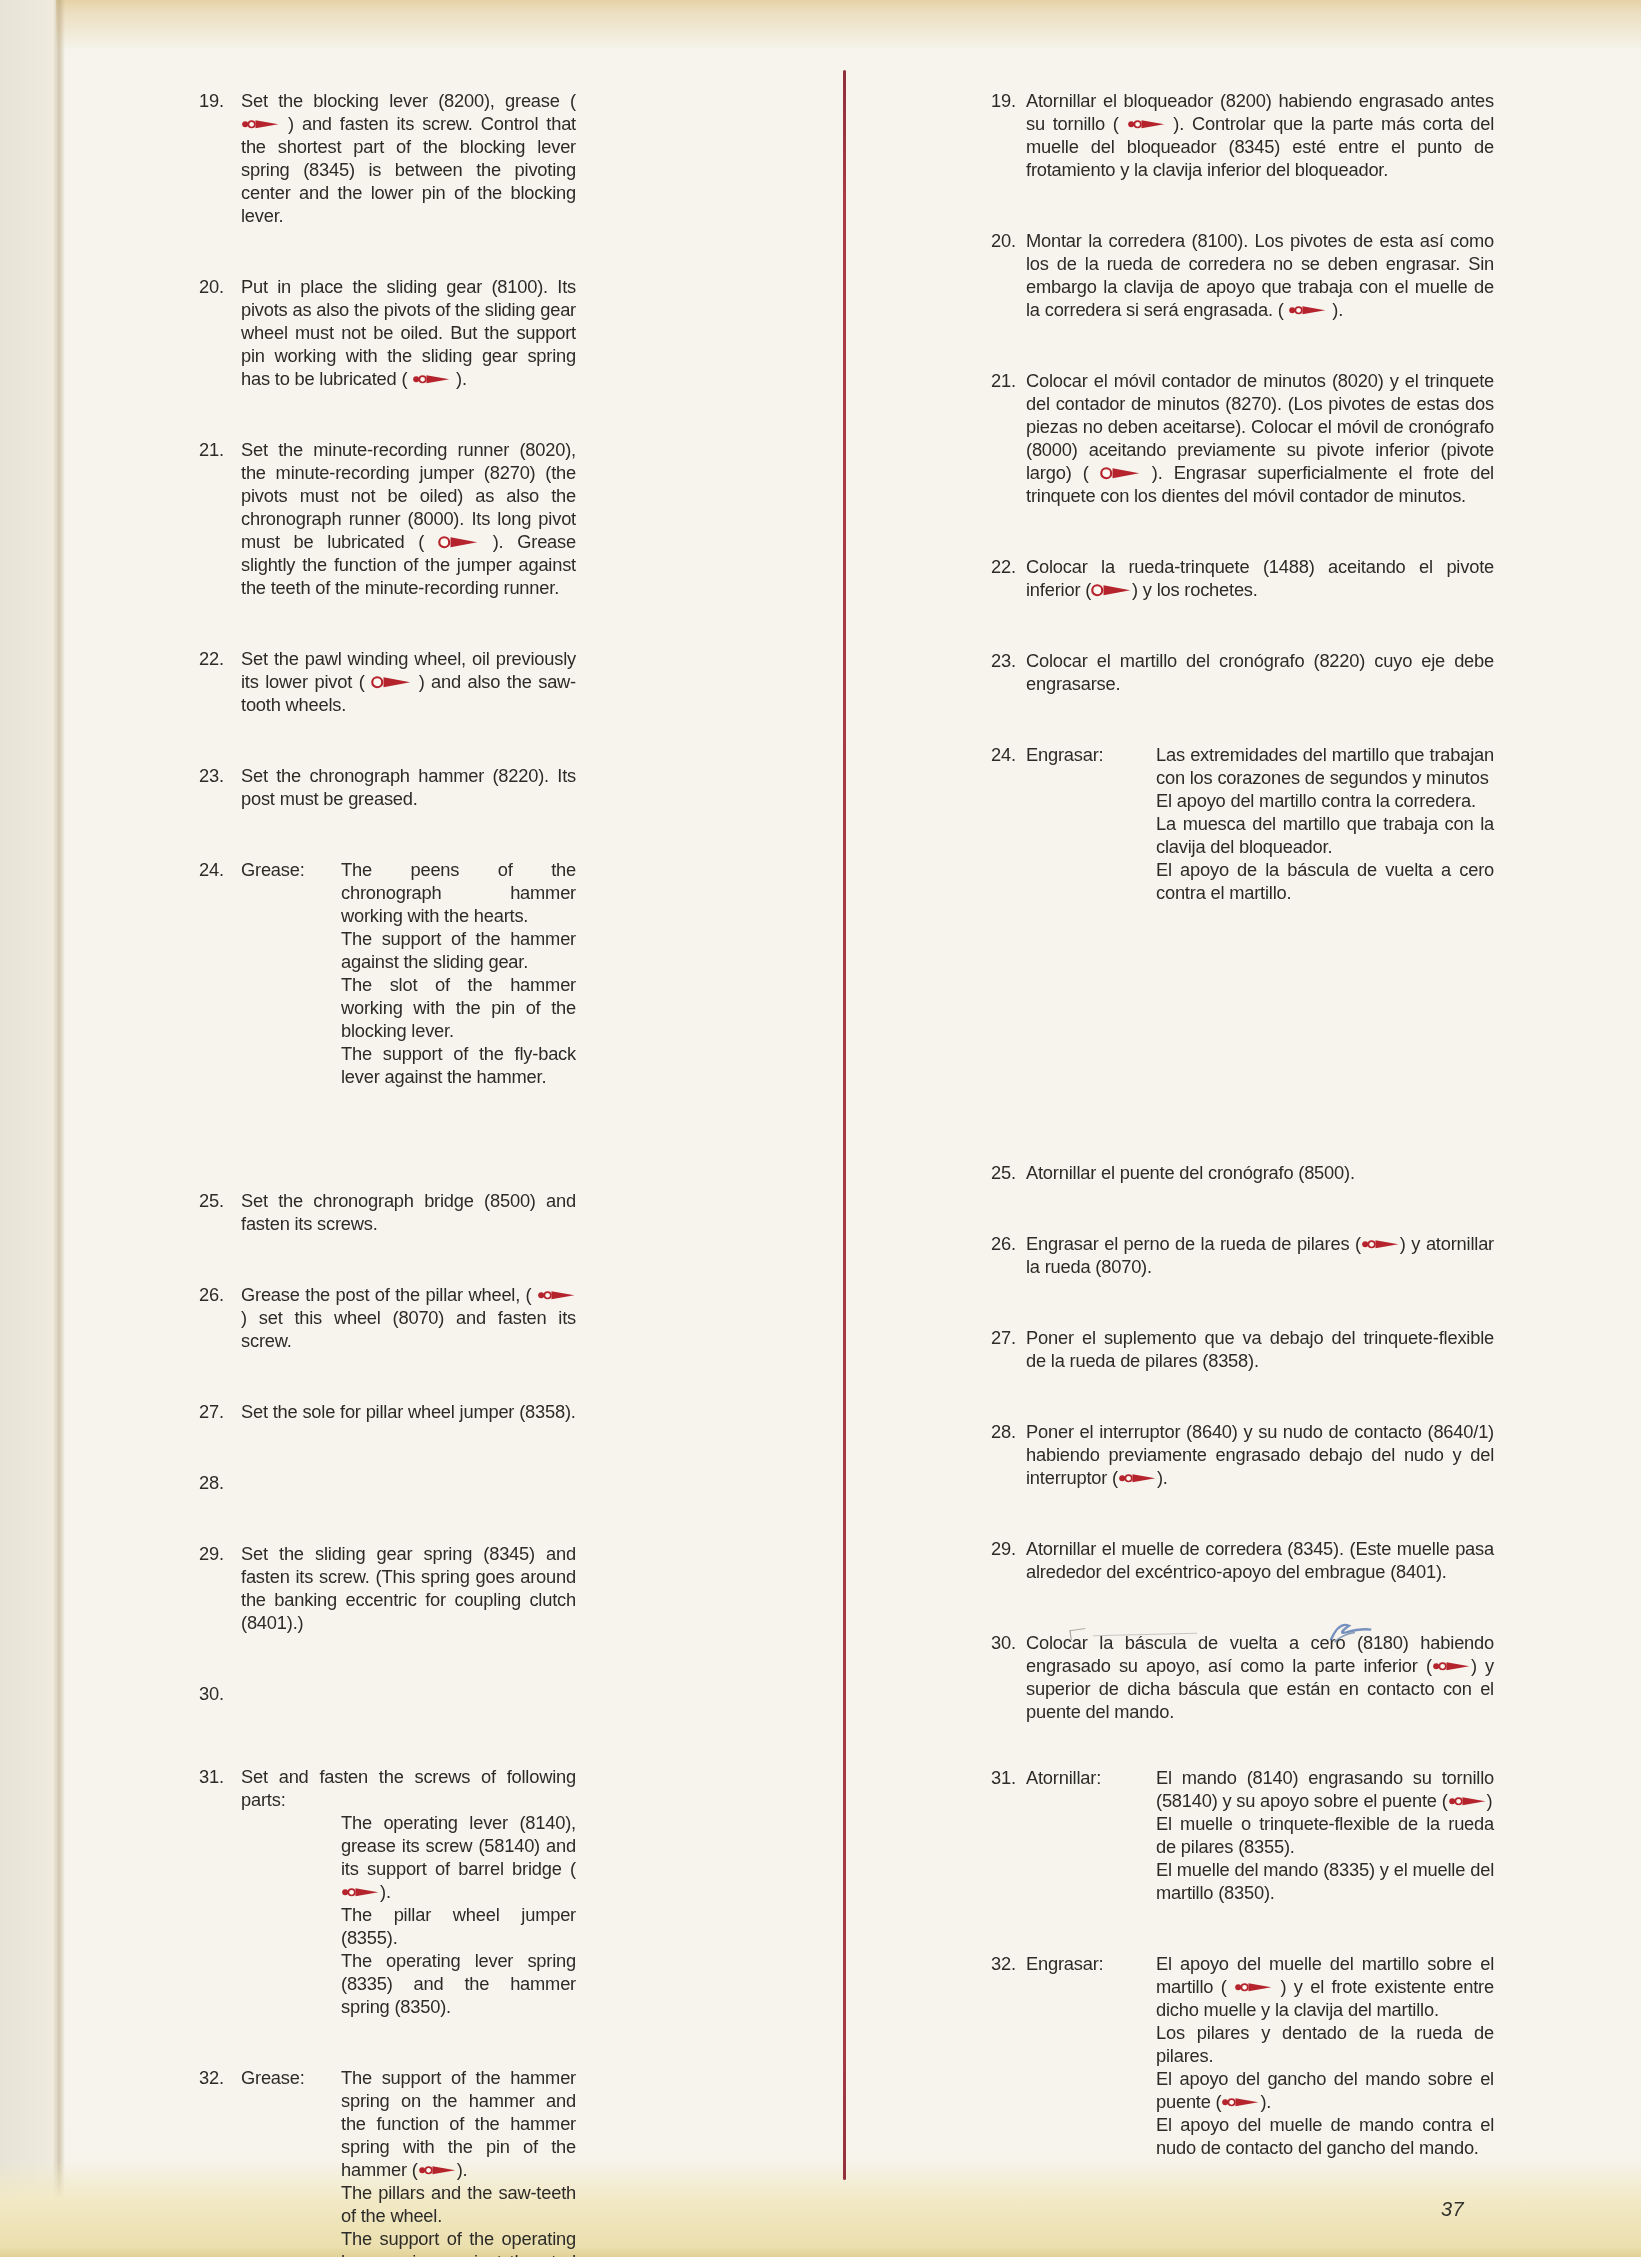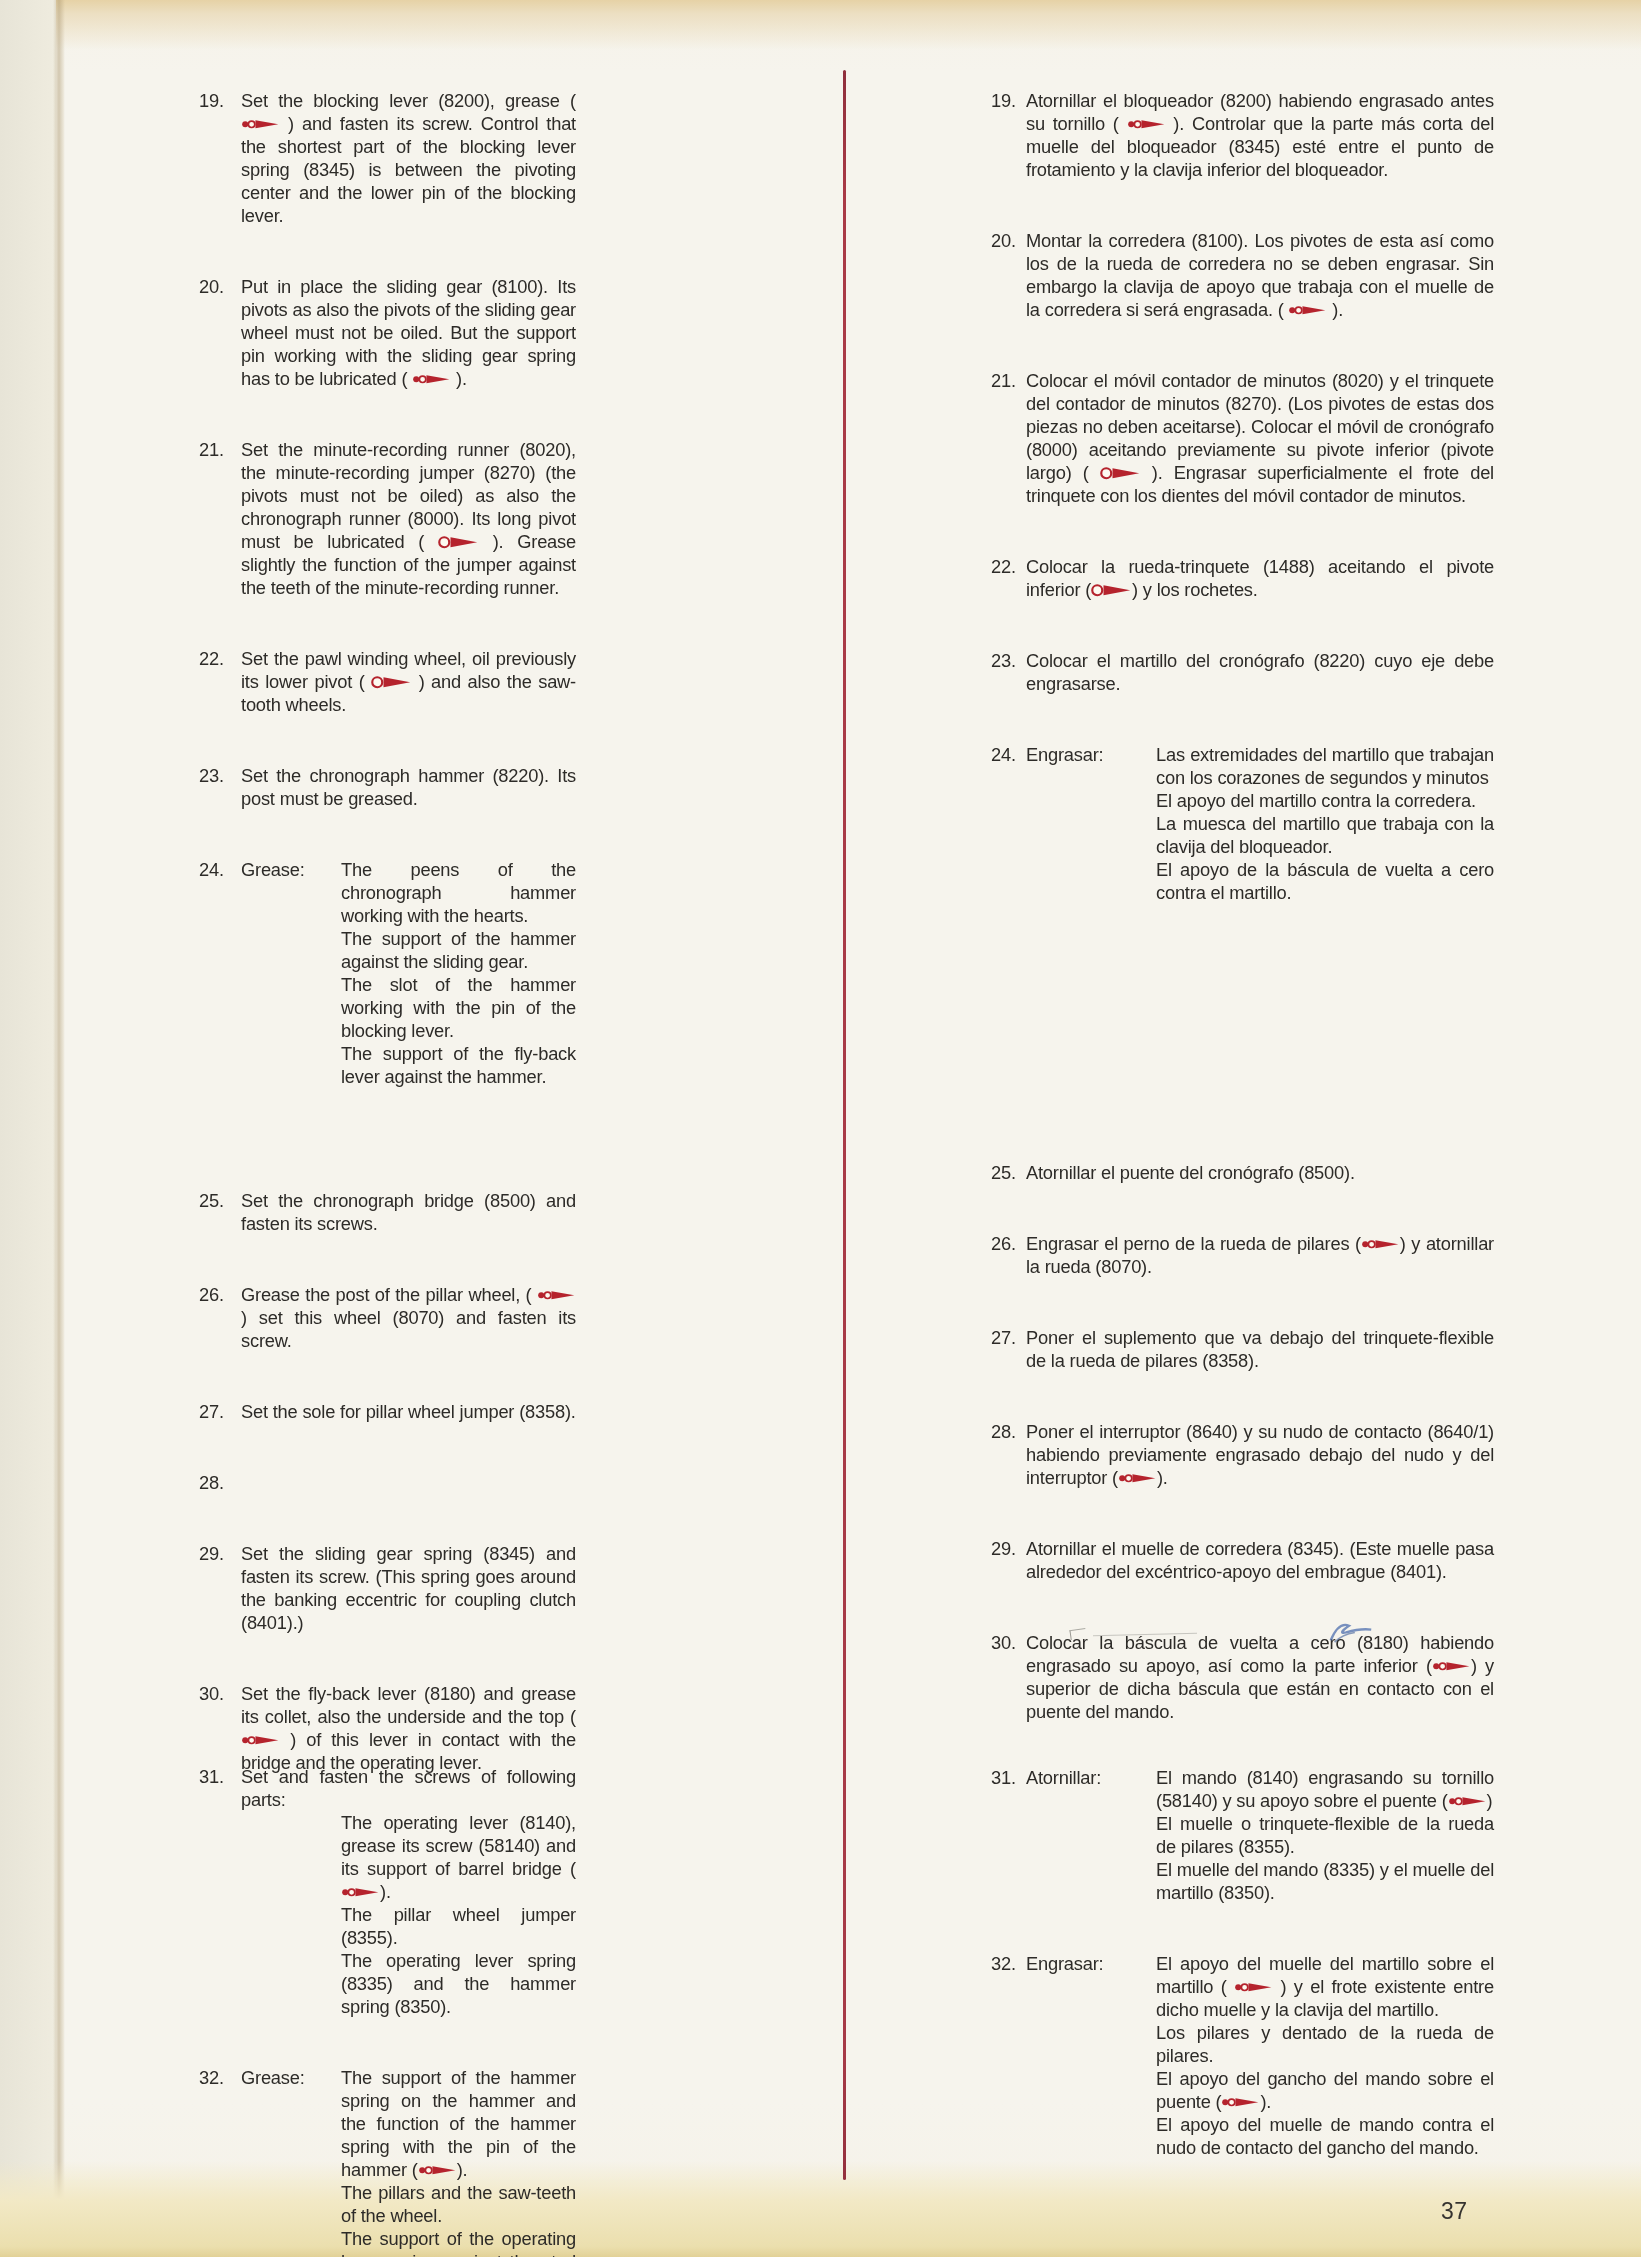--- a/index.html
+++ b/index.html
@@ -37,21 +37,21 @@
   p.lead,.subs p{margin:0;text-align:justify;}
   .hang{display:flex;}
   .label{flex:0 0 100px;}
   .col-es .label{flex:0 0 130px;}
   .subs{flex:1;min-width:0;}
   
   .sym{display:inline-block;width:39px;height:12.6px;vertical-align:-1px;}
   .sym svg{display:block;width:100%;height:100%;}
   .sym-oil{width:41px;height:14.5px;vertical-align:-1.9px;}
   
-  .pagenum{position:absolute;left:1441px;top:2198px;font-size:23px;letter-spacing:0.5px;color:#35332f;}
+  .pagenum{position:absolute;left:1441px;top:2198px;font-size:20px;letter-spacing:0.5px;color:#35332f;font-style:italic;}
   
   .pencil1{position:absolute;left:1070px;top:1629px;width:15.4px;height:8.7px;
     border-left:1.9px solid rgba(80,80,75,.55);border-top:1.9px solid rgba(80,80,75,.45);transform:rotate(-8deg);}
   .pencil2{position:absolute;left:1093px;top:1634px;width:104px;height:0;
     border-top:1.9px solid rgba(100,100,95,.32);transform:rotate(-1.5deg);}
   .ink{position:absolute;left:1323px;top:1617px;width:54px;height:29px;}
 </style>
 </head>
 <body>
 
@@ -151,27 +151,20 @@
         <div class="num">28.</div>
       </div>
       <div class="item">
         <div class="num">29.</div>
         <div class="body">
           <p class="lead">Set the sliding gear spring (8345) and fasten its screw. (This spring goes around the banking eccentric for coupling clutch (8401).)</p>
         </div>
       </div>
       <div class="item">
         <div class="num">30.</div>
-        <div class="body">
-          <p class="lead">Set the fly-back lever (8180) and grease its collet, also the underside and the top ( <span class="sym"><svg viewBox="0 0 46 14">
-                <circle cx="5" cy="7" r="3.6" fill="#b5232d"></circle>
-                <circle cx="12.5" cy="7" r="3.8" fill="#fdf9f0" stroke="#b5232d" stroke-width="2"></circle>
-                <polygon points="17,2.2 44,7 17,11.8" fill="#b5232d"></polygon>
-              </svg></span> ) of this lever in contact with the bridge and the operating lever.</p>
-        </div>
       </div>
     </div>
   <div class="group" id="en-g2">
       <div class="item">
         <div class="num">31.</div>
         <div class="body">
           <p class="lead">Set and fasten the screws of following parts:</p>
           <div class="hang">
             <div class="label"></div>
             <div class="subs">

